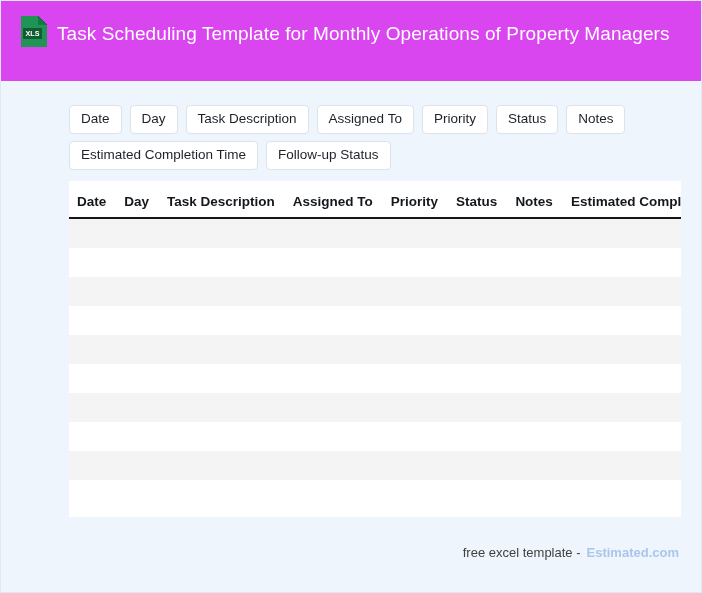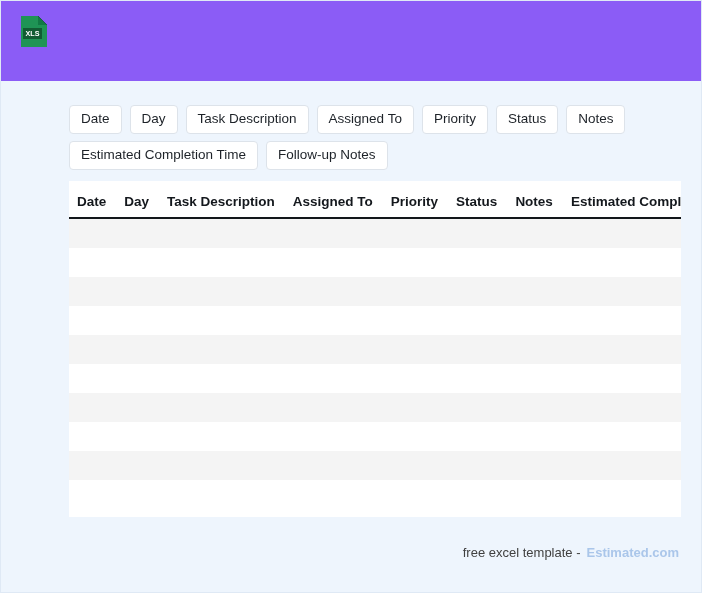--- a/index.html
+++ b/index.html
@@ -24,21 +24,21 @@
     overflow: hidden;
   }
 
   
   #header-band {
     position: absolute;
     left: 0;
     top: 0;
     width: 702px;
     height: 80px;
-    background: #8b5cf6;
+    background: #d946ef;
     box-sizing: border-box;
     padding: 19px 22px 0 56px;
   }
 
   #xls-icon {
     position: absolute;
     left: 19px;
     top: 14px;
     width: 28px;
     height: 33px;
@@ -146,35 +146,36 @@
   <div id="header-band">
 
     <svg id="xls-icon" viewBox="0 0 28 33">
       <path d="M1 1 H18 L27 10 V32 H1 Z" fill="#1f9455"></path>
       <path d="M18 1 L27 10 H18 Z" fill="#15阿7a44"></path>
       <path d="M18 1 L27 10 H18 Z" fill="#127a44"></path>
       <rect x="3" y="13" width="19" height="11" fill="#125c33"></rect>
       <text x="12.5" y="21.4" font-family="Liberation Sans, sans-serif" font-size="7.2" font-weight="bold" fill="#ffffff" text-anchor="middle">XLS</text>
     </svg>
 
+    <h1 id="page-title">Task Scheduling Template for Monthly Operations of Property Managers</h1>
   </div>
 
   <div id="chips">
     <div class="chip-row">
       <span class="chip">Date</span>
       <span class="chip">Day</span>
       <span class="chip">Task Description</span>
       <span class="chip">Assigned To</span>
       <span class="chip">Priority</span>
       <span class="chip">Status</span>
       <span class="chip">Notes</span>
     </div>
     <div class="chip-row">
       <span class="chip">Estimated Completion Time</span>
-      <span class="chip">Follow-up Notes</span>
+      <span class="chip">Follow-up Status</span>
     </div>
   </div>
 
   <div id="table-wrap">
     <table id="data-table">
       <thead>
         <tr>
           <th>Date</th>
           <th>Day</th>
           <th>Task Description</th>

